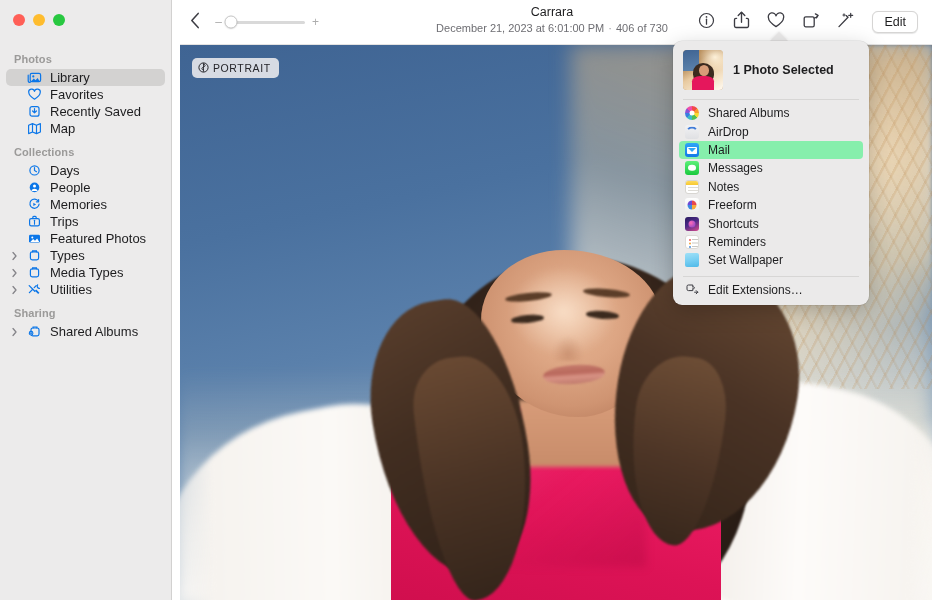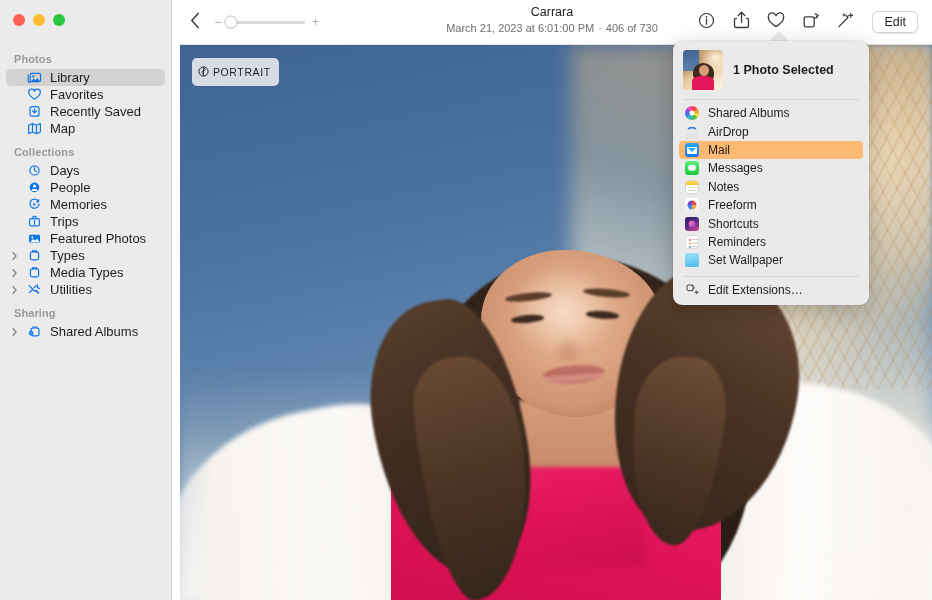--- a/index.html
+++ b/index.html
@@ -360,21 +360,21 @@
     background: linear-gradient(190deg, #6e4e36 0%, #4d3526 55%, #36261b 100%);
     border-radius: 50% 40% 40% 60% / 30% 30% 70% 70%;
     transform: rotate(7deg);
     filter: blur(1.2px);
   }
 
   
   .portrait-badge {
     position: absolute;
     left: 12px; top: 13px;
-    height: 28px;
+    height: 20px;
     padding: 0 8px 0 6px;
     border-radius: 5px;
     background: rgba(236,236,238,0.88);
     display: flex; align-items: center; gap: 4px;
     font-size: 10.5px;
     letter-spacing: 0.6px;
     color: #25252a;
     z-index: 4;
   }
   .portrait-badge .pb-label { font-weight: 400; }
@@ -453,21 +453,21 @@
   .po-list { padding: 4px 6px 0 6px; }
   .po-item {
     display: flex; align-items: center;
     height: 18.4px;
     border-radius: 4px;
     padding: 0 6px;
     gap: 9px;
     font-size: 12px;
     color: #1d1d1f;
   }
-  .po-item.highlighted { background: #fdba74; }
+  .po-item.highlighted { background: #86efac; }
   .po-ic {
     width: 14px; height: 14px;
     flex: 0 0 14px;
     border-radius: 3px;
     position: relative;
     overflow: hidden;
     display: flex; align-items: center; justify-content: center;
   }
   .po-label { white-space: nowrap; }
 
@@ -754,21 +754,21 @@
       <span class="zm-sign">–</span>
       <span class="zm-track">
         <span class="zm-knob"></span>
       </span>
       <span class="zm-sign">+</span>
     </div>
 
     <div class="tb-center">
       <div class="tb-title">Carrara</div>
       <div class="tb-subtitle">
-        <span>March 21, 2023 at 6:01:00 PM</span><span class="tb-sub-sep">·</span><span>406 of 730</span>
+        <span>December 21, 2023 at 6:01:00 PM</span><span class="tb-sub-sep">·</span><span>406 of 730</span>
       </div>
     </div>
 
     <div class="tb-right">
       <div class="tb-btn">
         <span>
           <svg width="17" height="17" viewBox="0 0 17 17">
               <circle cx="8.5" cy="8.5" r="7" fill="none" stroke="#3c3c43" stroke-width="1.2"></circle>
               <circle cx="8.5" cy="4.9" r="0.85" fill="#3c3c43"></circle>
               <path d="M8.5 7.2v5" stroke="#3c3c43" stroke-width="1.3" stroke-linecap="round"></path>

